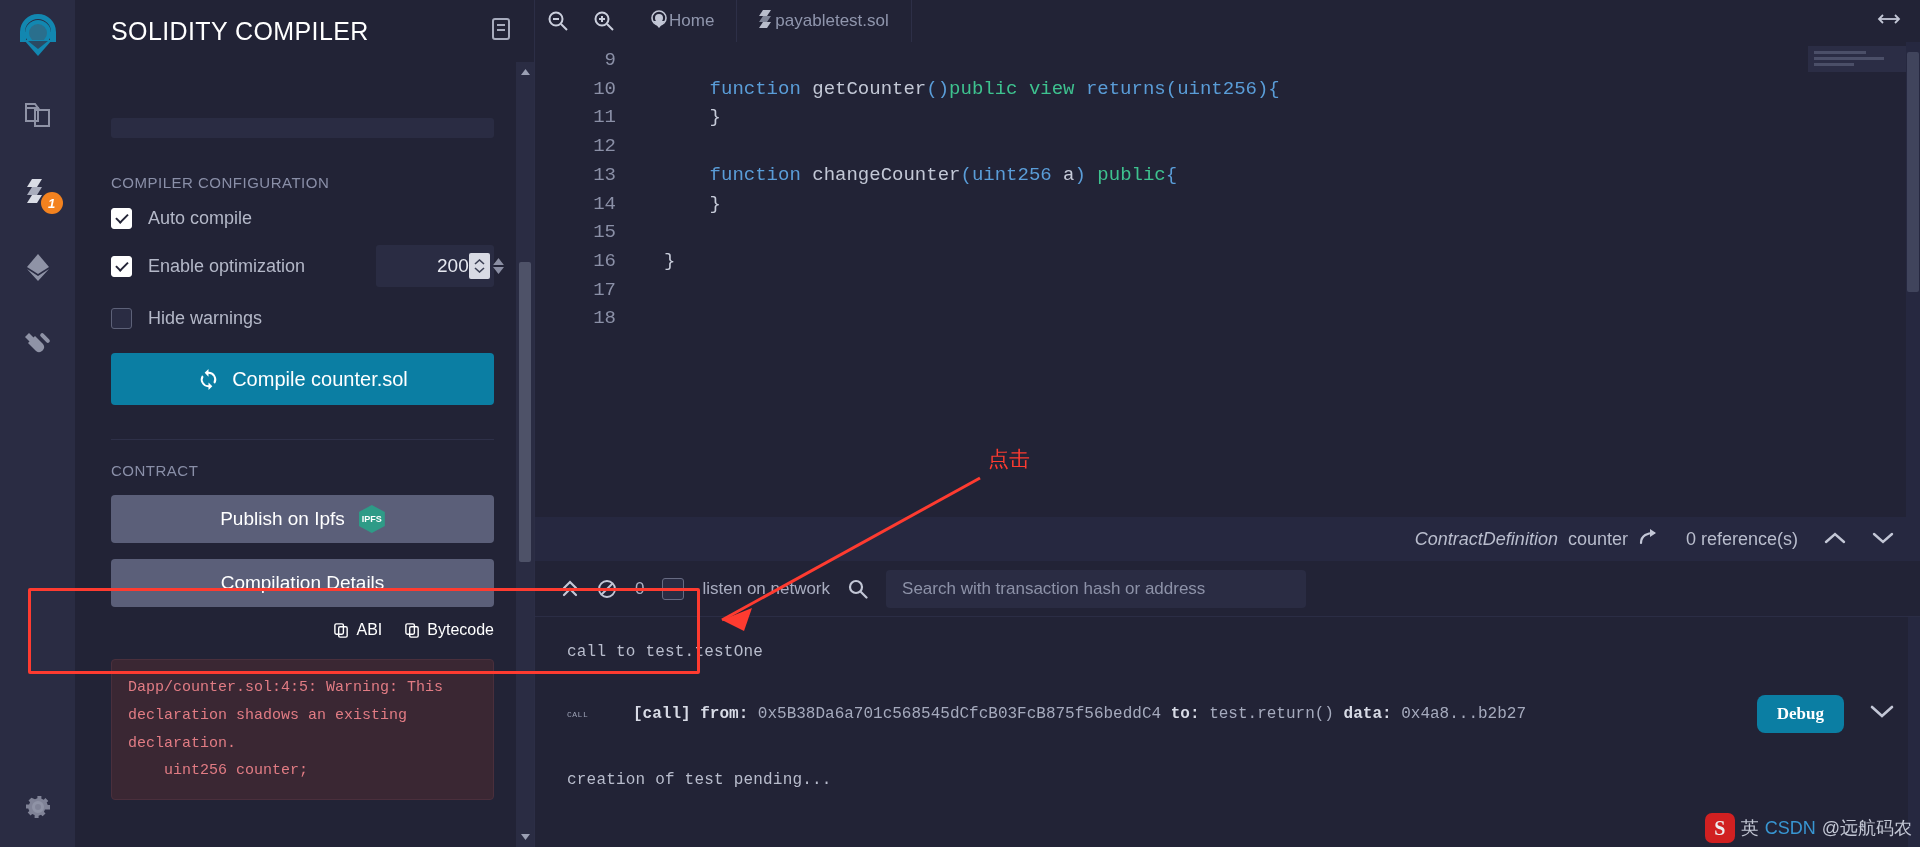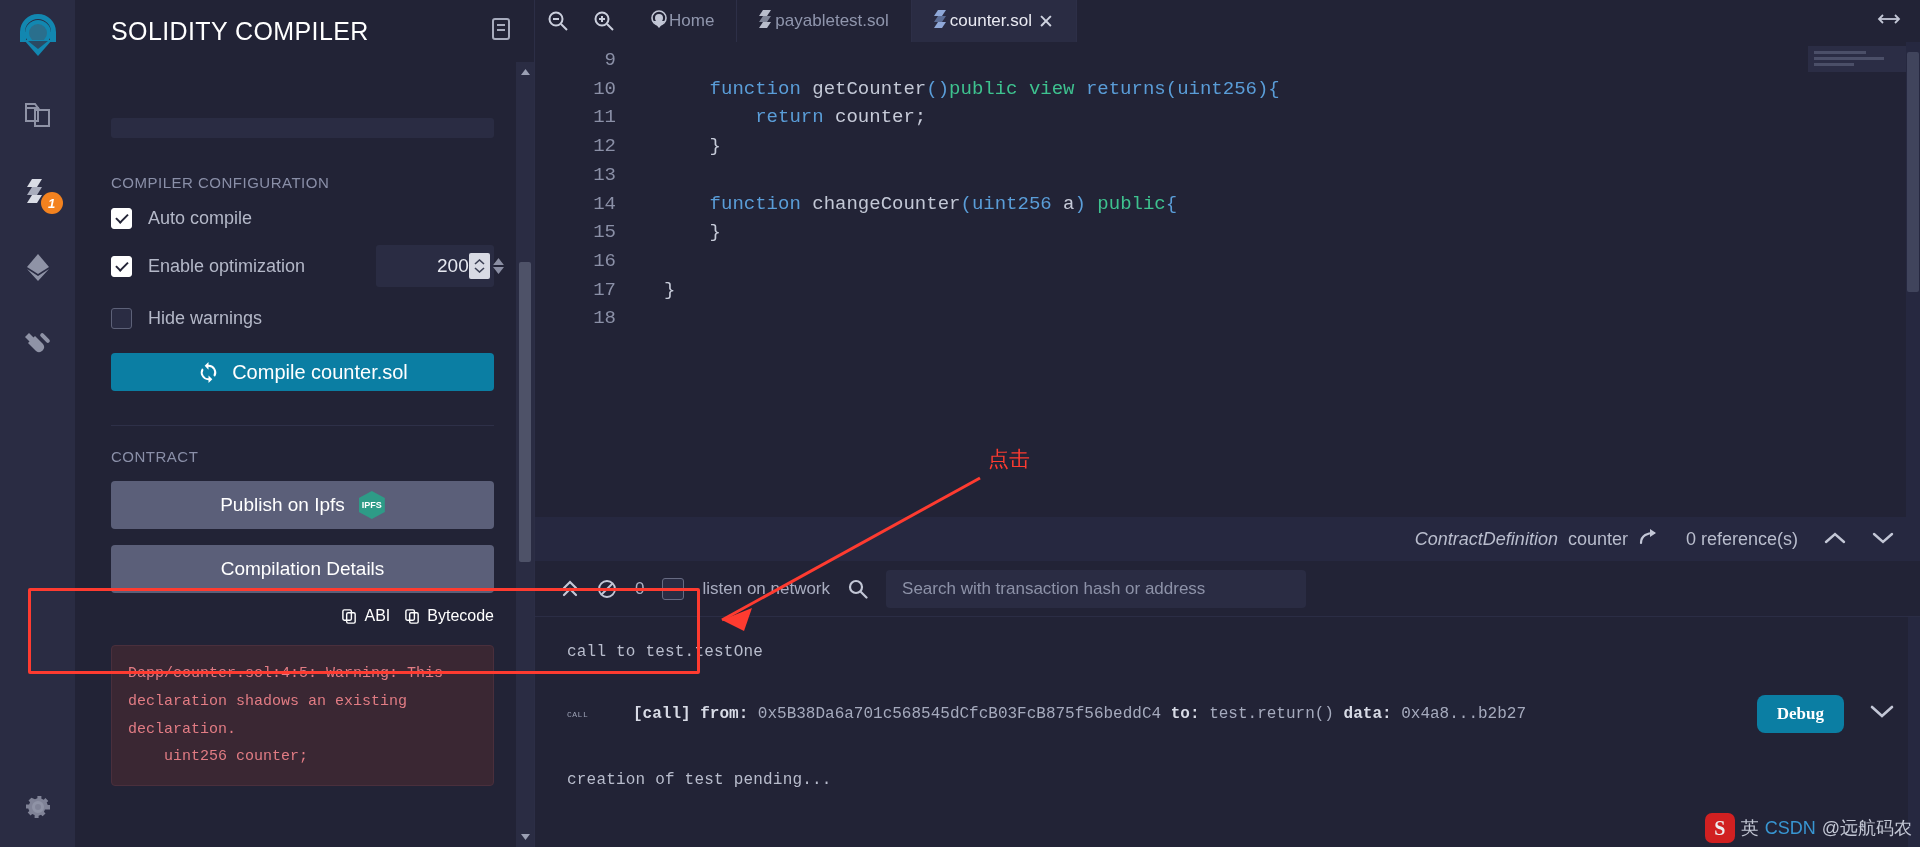--- a/index.html
+++ b/index.html
@@ -63,21 +63,21 @@
     position: absolute; right: 0px; top: -8px; width: 118px; height: 42px;
     background: #2a2c43; border-radius: 3px; display: flex; align-items: center;
     padding: 0 6px 0 14px; justify-content: space-between;
   }
   .runs-val { color: #e6e8f0; font-size: 19px; margin-left: 47px; }
   .spin { display: flex; align-items: center; gap: 3px; }
   .spin-box { width: 21px; height: 26px; background: #d8dae4; border-radius: 2px; display: flex; flex-direction: column; align-items: center; justify-content: center; gap: 2px; cursor: pointer; }
   .spin-arrows { display: flex; flex-direction: column; gap: 2px; }
 
   .compile-btn {
-    margin-top: 14px; width: 100%; height: 38px; background: #0b7ea3; color: #fff;
+    margin-top: 14px; width: 100%; height: 52px; background: #0b7ea3; color: #fff;
     border: none; border-radius: 4px; font-size: 20px; display: flex;
     align-items: center; justify-content: center; gap: 12px; cursor: pointer;
     font-family: "Liberation Sans", sans-serif;
   }
   .divider { height: 1px; background: #2e3048; margin: 34px 0 0 0; }
 
   .contract-label { color: #8a8fa8; font-size: 15px; letter-spacing: .5px; margin: 22px 0 10px 0; }
   .select-box {
     width: 100%; height: 46px; background: #2a2c43; border-radius: 4px;
     display: flex; align-items: center; justify-content: space-between;
@@ -87,21 +87,21 @@
     width: 100%; height: 48px; background: #5b5f79; border-radius: 4px; color: #fff;
     font-size: 19px; display: flex; align-items: center; justify-content: center;
     gap: 14px; margin-top: 16px; cursor: pointer; border: none;
     font-family: "Liberation Sans", sans-serif;
   }
   .ipfs-badge {
     width: 26px; height: 28px; background: #2e9b87; color: #fff; font-size: 9px;
     font-weight: bold; display: flex; align-items: center; justify-content: center;
     clip-path: polygon(50% 0%, 100% 25%, 100% 75%, 50% 100%, 0% 75%, 0% 25%);
   }
-  .abi-row { display: flex; justify-content: flex-end; gap: 14px; margin-top: 14px; color: #ffffff; font-size: 16px; }
+  .abi-row { display: flex; justify-content: flex-end; gap: 22px; margin-top: 14px; color: #ffffff; font-size: 16px; }
   .abi-item { display: flex; align-items: center; gap: 6px; cursor: pointer; }
 
   .warn-box {
     margin-top: 20px; background: #3a2733; border: 1px solid #4a2f3c; border-radius: 4px;
     padding: 14px 16px; color: #e27c84;
     font-family: "Liberation Mono", monospace; font-size: 15px; line-height: 1.85;
   }
 
   
   .sb-scroll { position: absolute; right: 0; top: 62px; width: 18px; height: 785px; background: #2a2c43; }
@@ -397,31 +397,20 @@
         <span class="sol-ico">
           <svg width="16" height="20" viewBox="0 0 16 20">
             <path d="M4 1 L12 1 L8 7 L0 7 Z" fill="#b9bdcb"></path>
             <path d="M0 7 L8 7 L4 13 L-4 13 Z" fill="#7f8496" transform="translate(4,0)"></path>
             <path d="M4 13 L12 13 L8 19 L0 19 Z" fill="#b9bdcb"></path>
           </svg>
         </span>
         <span>payabletest.sol</span>
       </div>
 
-      <div class="tab active">
-        <span class="sol-ico">
-          <svg width="16" height="20" viewBox="0 0 16 20">
-            <path d="M4 1 L12 1 L8 7 L0 7 Z" fill="#8fa8d8"></path>
-            <path d="M0 7 L8 7 L4 13 L-4 13 Z" fill="#5b6d96" transform="translate(4,0)"></path>
-            <path d="M4 13 L12 13 L8 19 L0 19 Z" fill="#8fa8d8"></path>
-          </svg>
-        </span>
-        <span>counter.sol</span>
-        <span class="tab-close">✕</span>
-      </div>
 
       <div class="tabbar-right">
         <span>
           <svg width="26" height="18" viewBox="0 0 26 18" fill="none" stroke="#c3c7d6" stroke-width="1.8">
             <line x1="3" y1="9" x2="23" y2="9"></line>
               <path d="M7 5 L3 9 L7 13"></path>
               <path d="M19 5 L23 9 L19 13"></path>
           </svg>
         </span>
       </div>
@@ -436,21 +425,20 @@
           <div class="ln">13</div>
           <div class="ln">14</div>
           <div class="ln">15</div>
           <div class="ln">16</div>
           <div class="ln">17</div>
           <div class="ln">18</div>
         </div>
       <div class="code" id="codebox">
           <div class="cl">&nbsp;</div>
           <div class="cl"><span class="pun">    </span><span class="k">function</span><span class="pun"> </span><span class="fn">getCounter</span><span class="typ">()</span><span class="mod">public view </span><span class="k">returns</span><span class="typ">(</span><span class="typ">uint256</span><span class="typ">){</span></div>
-          <div class="cl"><span class="pun">        </span><span class="k">return</span><span class="pun"> counter;</span></div>
           <div class="cl"><span class="pun">    }</span></div>
           <div class="cl">&nbsp;</div>
           <div class="cl"><span class="pun">    </span><span class="k">function</span><span class="pun"> </span><span class="fn">changeCounter</span><span class="typ">(</span><span class="typ">uint256</span><span class="pun"> a</span><span class="typ">)</span><span class="pun"> </span><span class="mod">public</span><span class="typ">{</span></div>
           <div class="cl"><span class="pun">    }</span></div>
           <div class="cl">&nbsp;</div>
           <div class="cl"><span class="pun">}</span></div>
         </div>
       <div class="minimap">
         <svg width="100" height="200" viewBox="0 0 100 200">
           <rect x="0" y="0" width="100" height="26" fill="#2b2d45"></rect>

